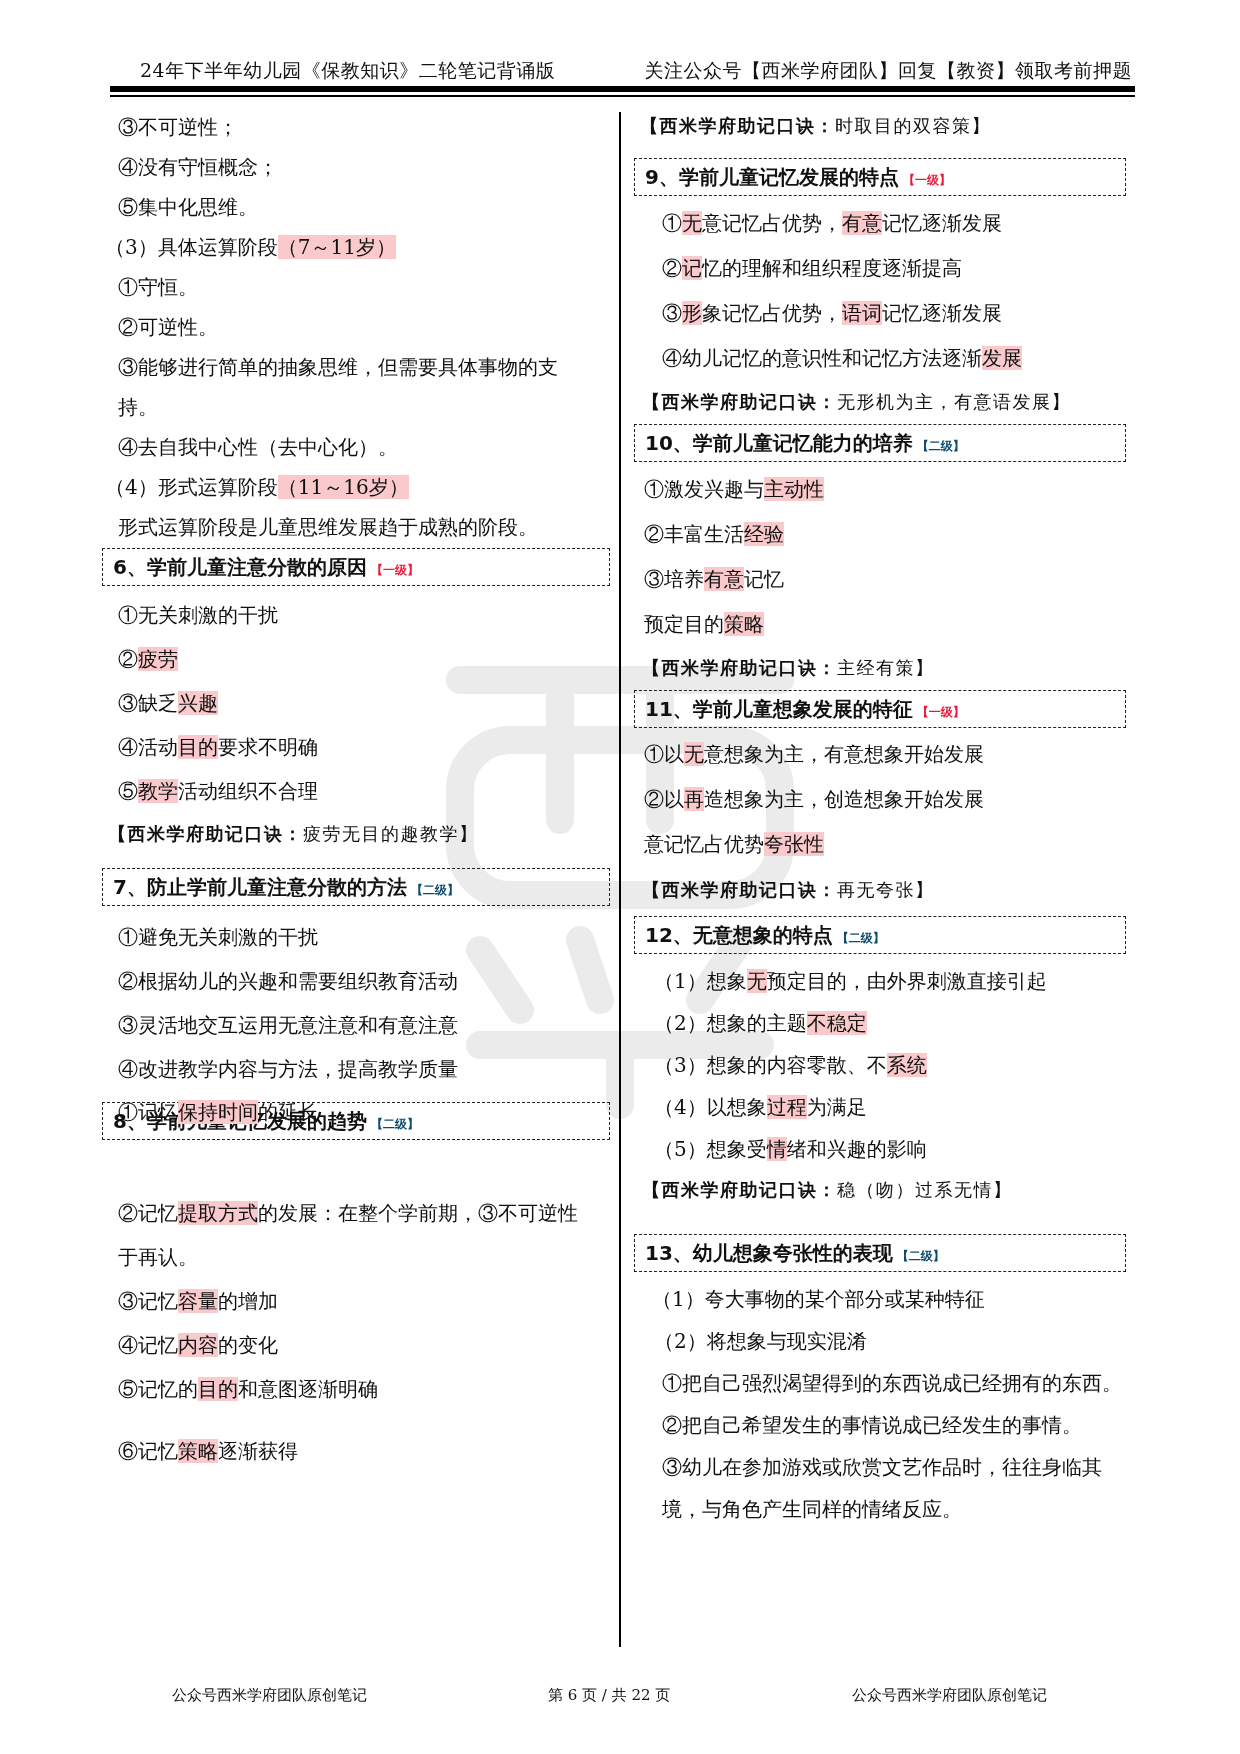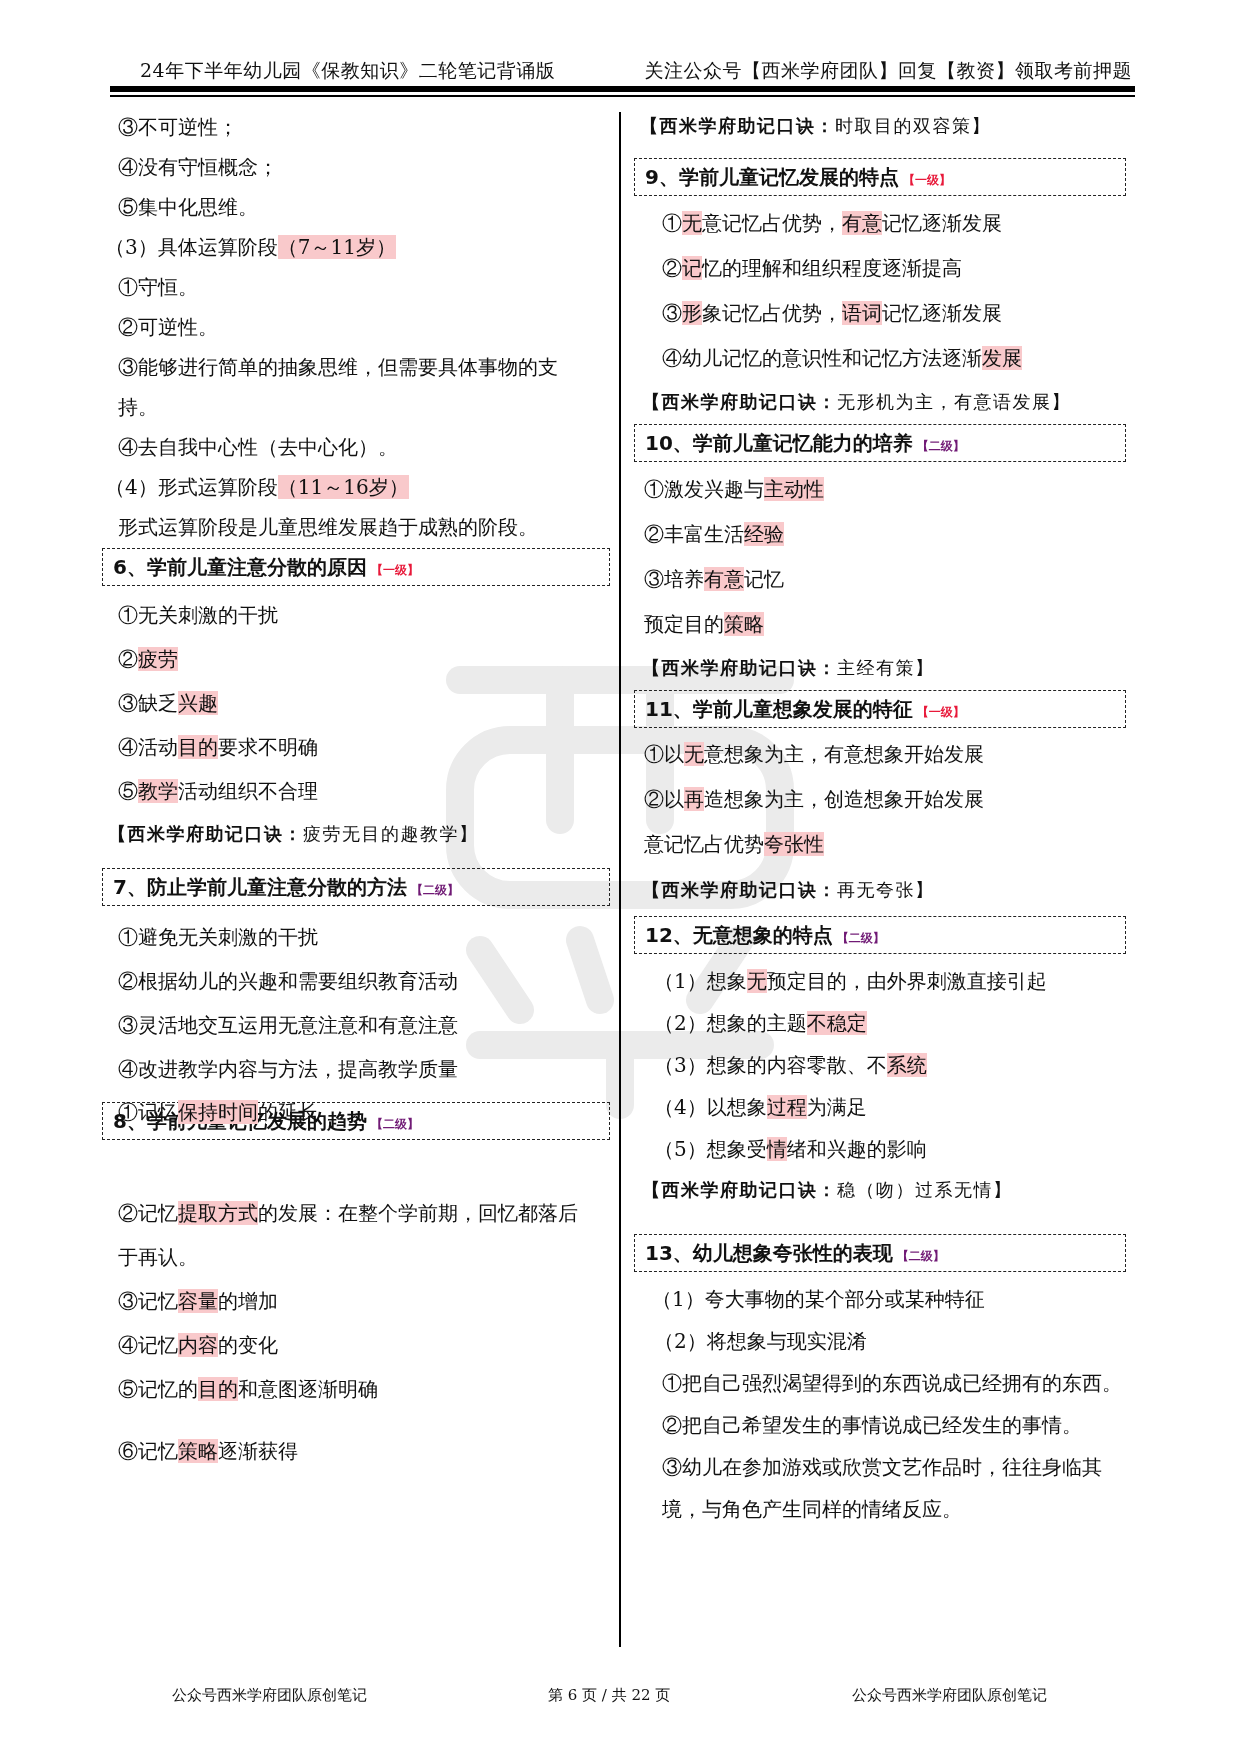--- a/index.html
+++ b/index.html
@@ -18,21 +18,21 @@
   .col-left { left: 100px; width: 515px; }
   .col-right { left: 628px; width: 515px; }
 
   .line { position: absolute; font-size: 20px; white-space: nowrap; color: #111; line-height: 30px; }
   .hl { background: #f9c9cb; }
   .sec { position: absolute; border: 1px dashed #222; height: 38px; box-sizing: border-box;
          font-family: "DejaVu Sans", "Liberation Sans", sans-serif; font-weight: bold; font-size: 20px;
          line-height: 36px; padding-left: 10px; white-space: nowrap; }
   .tag { font-size: 12px; font-weight: bold; margin-left: 4px; }
   .tag-red { color: #e8193a; }
-  .tag-blue { color: #701a75; text-align: center; }
+  .tag-blue { color: #0c4a6e; text-align: center; }
   .mnemo { position: absolute; font-size: 18px; white-space: nowrap; line-height: 28px; letter-spacing: 1.5px; }
   .mnemo .lead { font-weight: bold; }
 
   .footer { position: absolute; top: 1686px; font-size: 15px; color: #111; }
   .f-left { left: 172px; } .f-center { left: 548px; } .f-right { left: 852px; }
 </style>
 </head>
 <body>
 
 <div class="hdr hdr-left">24年下半年幼儿园《保教知识》二轮笔记背诵版</div>
@@ -86,21 +86,21 @@
   </div>
   <div class="line" style="left:18px;top:810px"><span>①避免无关刺激的干扰</span></div>
   <div class="line" style="left:18px;top:854px"><span>②根据幼儿的兴趣和需要组织教育活动</span></div>
   <div class="line" style="left:18px;top:898px"><span>③灵活地交互运用无意注意和有意注意</span></div>
   <div class="line" style="left:18px;top:942px"><span>④改进教学内容与方法，提高教学质量</span></div>
 
   <div class="sec" style="left:2px;top:990px;width:508px">
     <span>8、学前儿童记忆发展的趋势</span><span class="tag tag-blue">【二级】</span>
   </div>
   <div class="line" style="left:18px;top:985px"><span>①记忆</span><span class="hl">保持时间</span><span>的延长</span></div>
-  <div class="line" style="left:18px;top:1086px"><span>②记忆</span><span class="hl">提取方式</span><span>的发展：在整个学前期，回忆都落后</span></div>
+  <div class="line" style="left:18px;top:1086px"><span>②记忆</span><span class="hl">提取方式</span><span>的发展：在整个学前期，③不可逆性</span></div>
   <div class="line" style="left:18px;top:1130px"><span>于再认。</span></div>
   <div class="line" style="left:18px;top:1174px"><span>③记忆</span><span class="hl">容量</span><span>的增加</span></div>
   <div class="line" style="left:18px;top:1218px"><span>④记忆</span><span class="hl">内容</span><span>的变化</span></div>
   <div class="line" style="left:18px;top:1262px"><span>⑤记忆的</span><span class="hl">目的</span><span>和意图逐渐明确</span></div>
   <div class="line" style="left:18px;top:1324px"><span>⑥记忆</span><span class="hl">策略</span><span>逐渐获得</span></div>
 </div>
 
 <div class="col col-right">
   <div class="mnemo" style="left:12px;top:0px"><span class="lead">【西米学府助记口诀：</span><span>时取目的双容策】</span></div>
 

